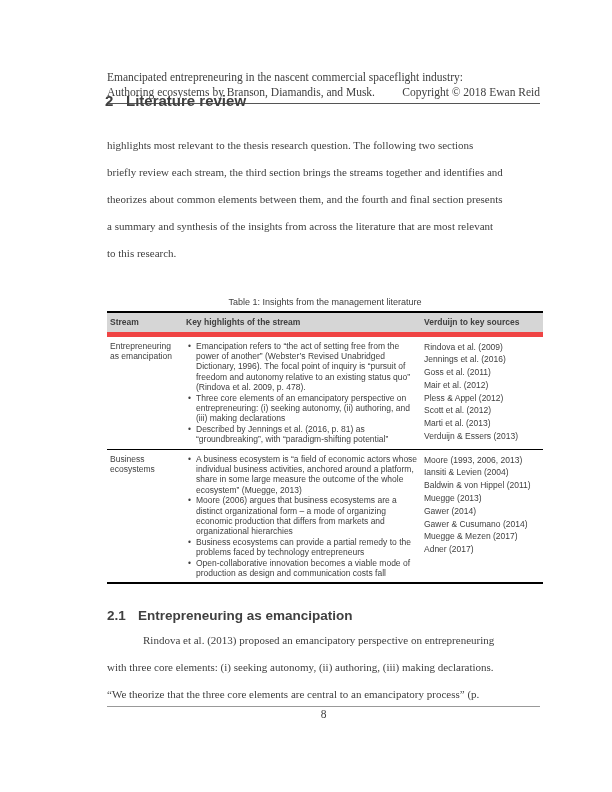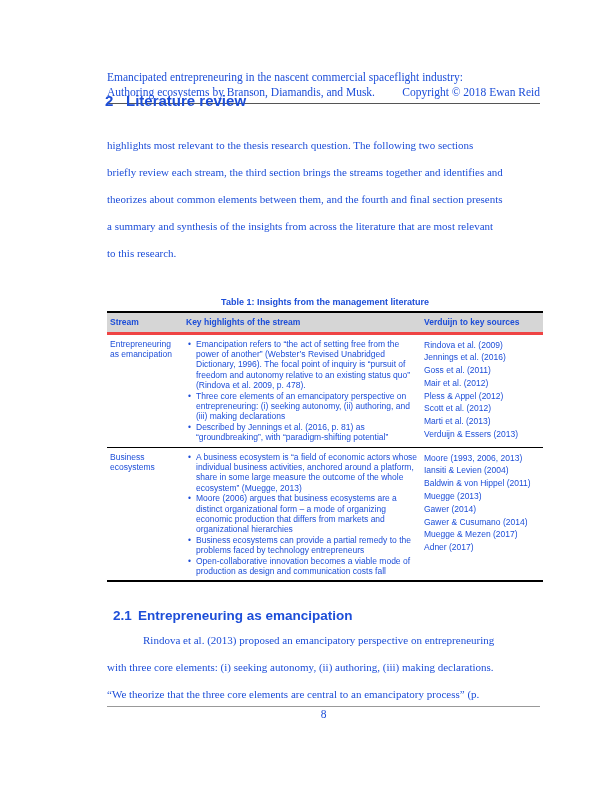--- a/index.html
+++ b/index.html
@@ -1,21 +1,21 @@
 <!DOCTYPE html>
 <html><head>
 <meta charset="utf-8">
 <style>
   html, body { margin: 0; padding: 0; background: #ffffff; }
   .page {
     position: relative;
     width: 612px;
     height: 792px;
     background: #ffffff;
-    color: #1d4ed8;
+    color: #404040;
     font-family: "Liberation Serif", serif;
     overflow: hidden;
   }
   
   .running-header {
     position: absolute;
     left: 107px; top: 70px; width: 433px;
     font-size: 11.5px; line-height: 15px;
   }
   .running-header .line2 { display: flex; justify-content: space-between; }
@@ -40,35 +40,35 @@
     font-size: 11px; line-height: 27px;
   }
   .pline { white-space: nowrap; }
   .pline.first { text-indent: 36px; }
   
   .caption {
     position: absolute;
     left: 107px; top: 297px; width: 436px;
     text-align: center;
     font-family: "Liberation Sans", sans-serif;
-    font-weight: bold; font-size: 9px;
+    font-weight: normal; font-size: 9px;
   }
   
   .ltable {
     position: absolute;
     left: 107px; top: 311px; width: 436px;
     font-family: "Liberation Sans", sans-serif;
     font-size: 8.5px;
     border-top: 2px solid #000;
     border-bottom: 2px solid #000;
   }
   .trow { display: grid; grid-template-columns: 76px 238px 122px; }
   .trow.thead {
     background: #d6d6d6;
-    border-bottom: 3px solid #ef4444;
+    border-bottom: 5px solid #ef4444;
     font-weight: bold;
   }
   .trow.r1 { border-bottom: 1px solid #000; }
   .tcell { padding: 4px 3px 4px 3px; line-height: 10.5px; }
   .blist { margin: 0; padding: 0; }
   .blist li {
     list-style: none;
     position: relative;
     padding-left: 10px;
     line-height: 10.4px;
@@ -78,21 +78,21 @@
   .cites div { line-height: 12.8px; white-space: nowrap; }
   .it { }
   
   .h3 {
     position: absolute;
     left: 107px; top: 608px;
     font-family: "Liberation Sans", sans-serif;
     font-weight: bold; font-size: 13.5px;
     white-space: nowrap;
   }
-  .h3 .num { display: inline-block; min-width: 31px; text-align: center; }
+  .h3 .num { display: inline-block; min-width: 31px; }
   
   .body2 {
     position: absolute;
     left: 107px; top: 627px; width: 436px;
     font-size: 11px; line-height: 27px;
   }
   
   .footer-rule {
     position: absolute;
     left: 107px; top: 706px; width: 433px;

